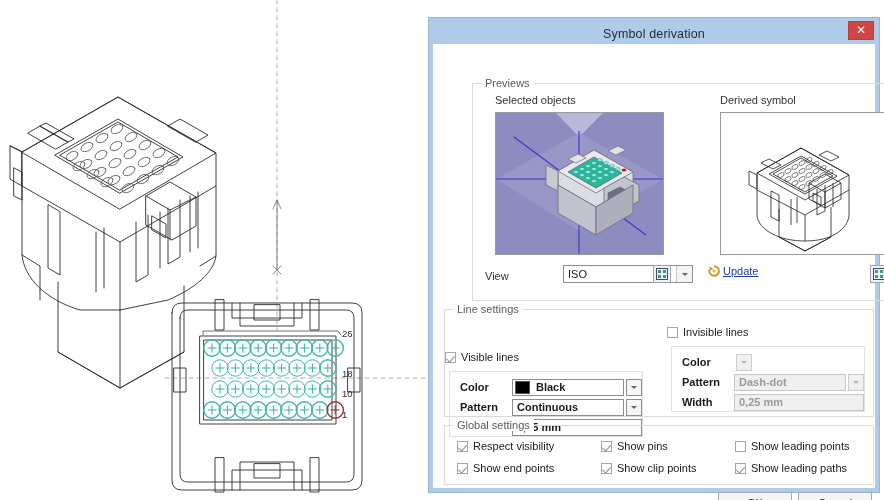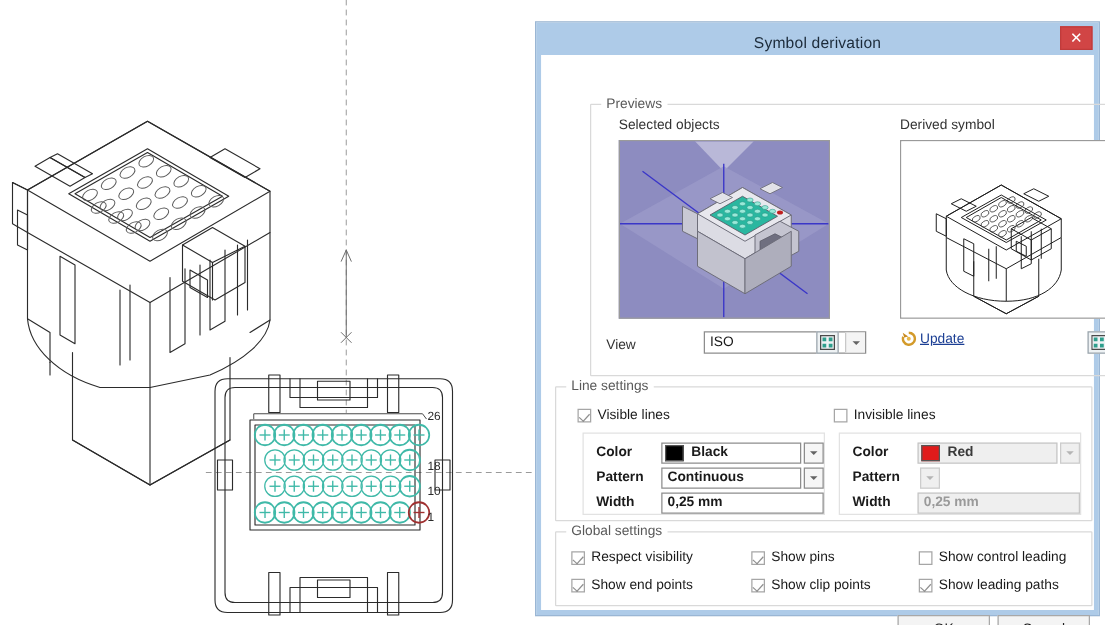--- a/index.html
+++ b/index.html
@@ -154,33 +154,33 @@
     box-sizing: border-box;
     display: flex; align-items: center; justify-content: center;
     cursor: pointer;
   }
   #grid-btn-left  { left: 180px; top: 181px; }
   #grid-btn-right { left: 397px; top: 181px; }
 
   
   #update-row {
     position: absolute;
-    left: 248px; top: 181px;
+    left: 235px; top: 181px;
     display: flex; align-items: center; gap: 3px;
     cursor: pointer;
   }
   #update-text {
     font-size: 11px;
     color: #1c3f94;
     text-decoration: underline;
   }
 
   
   .lines-col { position: absolute; top: 16px; }
-  #col-visible   { left: 17px; width: 200px; }
+  #col-visible   { left: 0; width: 200px; margin-top: 25px; }
   #col-invisible { left: 222px; width: 200px; }
 
   .chk-row {
     display: flex; align-items: center; gap: 5px;
     cursor: pointer;
   }
   .chk {
     width: 11px; height: 11px;
     border: 1px solid #a6a6a6;
     background: #ffffff;
@@ -730,32 +730,31 @@
 
           <div class="lines-col" id="col-invisible">
             <div class="chk-row">
               <span class="chk"></span>
               <span class="chk-label">Invisible lines</span>
             </div>
             <div class="settings-panel">
               <div class="setting-row" style="top:6px;">
                 <span class="lbl">Color</span>
                 <span class="combo-wrap">
-                  <span class="field disabled">
-                    <span class="sw" style="background:#e01b1b;"></span>
-                    <span class="txt" style="color:#3a3a3a;">Red</span>
-                  </span>
                   <span class="combo-btn-out disabled">
                       <i></i>
                     </span>
                 </span>
               </div>
               <div class="setting-row" style="top:26px;">
                 <span class="lbl">Pattern</span>
                 <span class="combo-wrap">
+                  <span class="field disabled field-pad">
+                    <span>Dash-dot</span>
+                  </span>
                   <span class="combo-btn-out disabled">
                       <i></i>
                     </span>
                 </span>
               </div>
               <div class="setting-row" style="top:46px;">
                 <span class="lbl">Width</span>
                 <span class="field disabled field-pad" style="width:130px;">
                   <span>0,25 mm</span>
                 </span>
@@ -770,21 +769,21 @@
           <div class="glob-item chk-row" style="left:12px; top:14px;">
             <span class="chk checked"></span>
             <span class="chk-label">Respect visibility</span>
           </div>
           <div class="glob-item chk-row" style="left:156px; top:14px;">
             <span class="chk checked"></span>
             <span class="chk-label">Show pins</span>
           </div>
           <div class="glob-item chk-row" style="left:290px; top:14px;">
             <span class="chk"></span>
-            <span class="chk-label">Show control leading</span>
+            <span class="chk-label">Show leading points</span>
           </div>
           <div class="glob-item chk-row" style="left:12px; top:36px;">
             <span class="chk checked"></span>
             <span class="chk-label">Show end points</span>
           </div>
           <div class="glob-item chk-row" style="left:156px; top:36px;">
             <span class="chk checked"></span>
             <span class="chk-label">Show clip points</span>
           </div>
           <div class="glob-item chk-row" style="left:290px; top:36px;">

